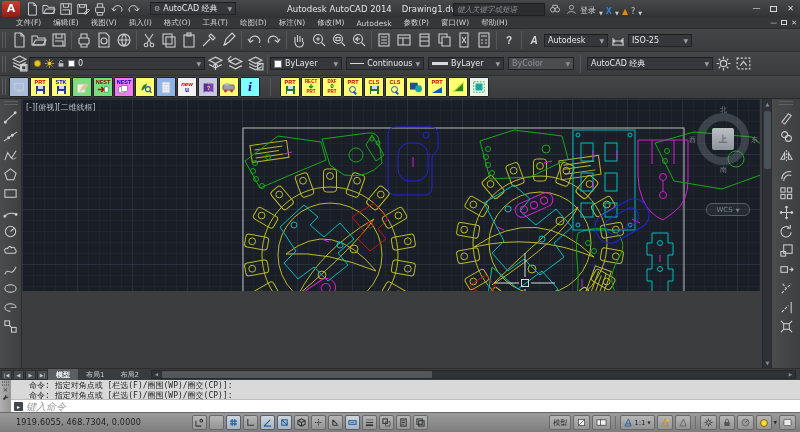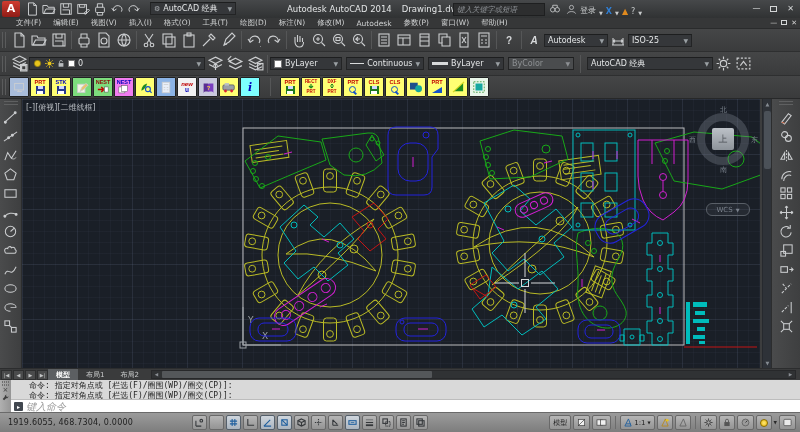--- a/index.html
+++ b/index.html
@@ -72,21 +72,21 @@
   
   .main{position:absolute;left:0;top:99px;width:800px;height:269px;background:#3c3d3e}
   .sidetb{position:absolute;top:0;height:269px;background:linear-gradient(90deg,#4a4b4c,#3e3f40);
     display:flex;flex-direction:column;align-items:center;padding-top:2px;gap:1px}
   .sidetb.left{left:0;width:22px;border-right:1px solid #2c2d2e}
   .sidetb.right{right:0;width:29px;border-left:1px solid #2c2d2e}
   .sidetb .ib{width:18px;height:18px}
   .hgrip{width:14px;height:4px;margin-bottom:2px;
     background:repeating-linear-gradient(#5f6061 0 1px,transparent 1px 3px)}
 
-  .canvas{position:absolute;left:22px;top:0;width:738px;height:269px;background:#1a1f27;
+  .canvas{position:absolute;left:22px;top:0;width:738px;height:192px;background:#1a1f27;
     background-image:
       linear-gradient(rgba(130,150,185,.10) 1px,transparent 1px),
       linear-gradient(90deg,rgba(130,150,185,.10) 1px,transparent 1px),
       linear-gradient(rgba(120,140,175,.05) 1px,transparent 1px),
       linear-gradient(90deg,rgba(120,140,175,.05) 1px,transparent 1px);
     background-size:55px 55px,55px 55px,11px 11px,11px 11px;overflow:hidden}
   .vp-label{position:absolute;left:4px;top:3px;color:#b9bdc2;font-size:8px;z-index:5}
 
   .viewcube{position:absolute;left:668px;top:8px;width:68px;height:66px;z-index:5}
   .vc-ring{position:absolute;left:7px;top:6px;width:52px;height:52px;border-radius:50%;
@@ -128,21 +128,21 @@
   .cmd-prompt{width:9px;height:9px;background:#41474f;color:#fff;font-size:6px;
     display:flex;align-items:center;justify-content:center;border-radius:1px}
   .cmd-input{flex:1;border:0;outline:0;font-size:10px;color:#333;
     font-family:"DejaVu Sans Mono","Liberation Mono",monospace}
   .cmd-input::placeholder{color:#9c9c9c;font-style:italic}
 
   
   .statusbar{position:absolute;left:0;top:412px;width:800px;height:20px;
     background:linear-gradient(#9b9b9b,#7d7d7d);display:flex;align-items:center;
     font-size:8px;color:#1d1d1d;border-top:1px solid #6a6a6a}
-  .coords{width:140px;padding-left:8px;white-space:nowrap;letter-spacing:.2px}
+  .coords{width:140px;padding-left:16px;white-space:nowrap;letter-spacing:.2px}
   .toggles{display:flex;gap:2px;margin-left:52px}
   .tg{width:15px;height:15px;border:1px solid #696969;border-radius:2px;
     background:linear-gradient(#b6b6b6,#949494);display:flex;align-items:center;justify-content:center}
   .tg.on{background:linear-gradient(#cfd6dd,#aab4bf);border-color:#55606b}
   .tg svg{stroke:#35383b;fill:none;stroke-width:1.2}
   .tg.on svg{stroke:#1f5f9e}
   .sright{margin-left:auto;display:flex;align-items:center;gap:2px;padding-right:4px}
   .sbtn{height:15px;min-width:16px;border:1px solid #696969;border-radius:2px;
     background:linear-gradient(#b6b6b6,#949494);display:flex;align-items:center;
     justify-content:center;font-size:7px;color:#222;padding:0 3px;gap:2px}

